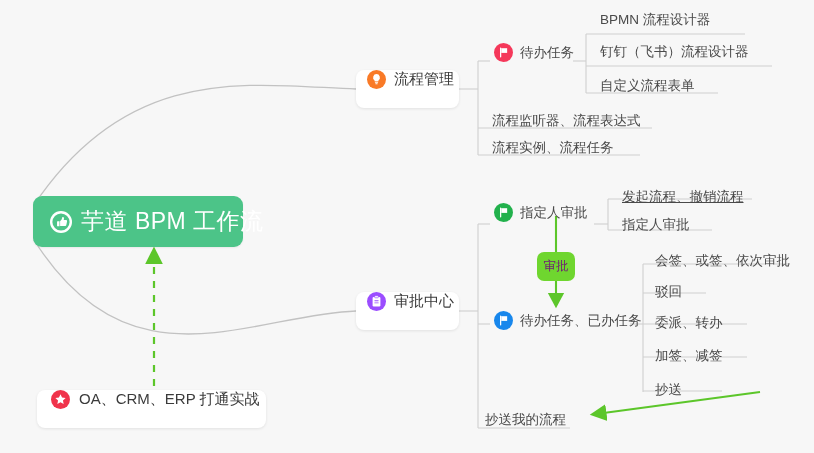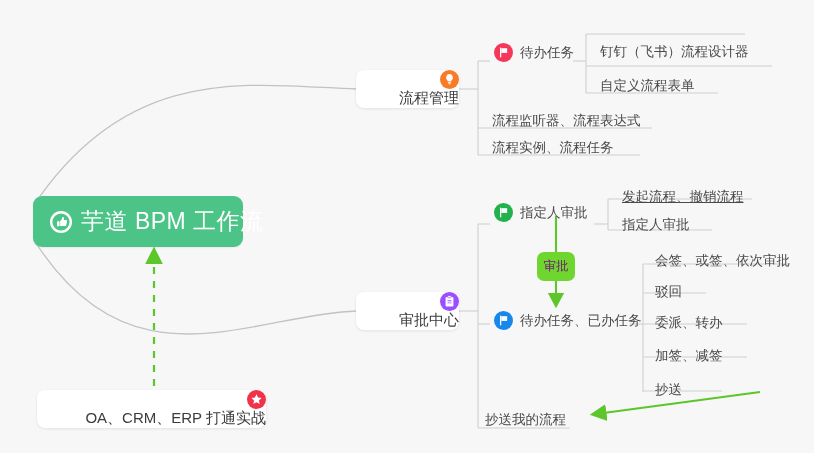--- a/index.html
+++ b/index.html
@@ -50,24 +50,23 @@
     margin-left: 9px;
     white-space: nowrap;
   }
 
   
   .card-node {
     position: absolute;
     background: #ffffff;
     border-radius: 8px;
     display: flex;
-    align-items: flex-end;
+    align-items: flex-start;
     box-sizing: border-box;
     box-shadow: 0 1px 3px rgba(0,0,0,0.09);
-    flex-direction: column;
   }
   .card-node .card-label {
     color: #3b3b3b;
     white-space: nowrap;
   }
 
   #node-liucheng-guanli {
     left: 356px; top: 70px; width: 103px; height: 38px; padding-left: 11px;
   }
   #node-liucheng-guanli .card-label { font-size: 15px; margin-left: 8px; }
@@ -242,20 +241,23 @@
   </div>
 
   <div class="text-node" style="left:492px; top:112px;">
     <span class="tn-label">流程监听器、流程表达式</span>
   </div>
 
   <div class="text-node" style="left:492px; top:139px;text-align:center;">
     <span class="tn-label">流程实例、流程任务</span>
   </div>
 
+  <div class="text-node" style="left:600px; top:11px;">
+    <span class="tn-label">BPMN 流程设计器</span>
+  </div>
 
   <div class="text-node" style="left:600px; top:43px;">
     <span class="tn-label">钉钉（飞书）流程设计器</span>
   </div>
 
   <div class="text-node" style="left:600px; top:77px;">
     <span class="tn-label">自定义流程表单</span>
   </div>
 
   <div class="text-node with-icon" style="left:494px; top:203px;">

